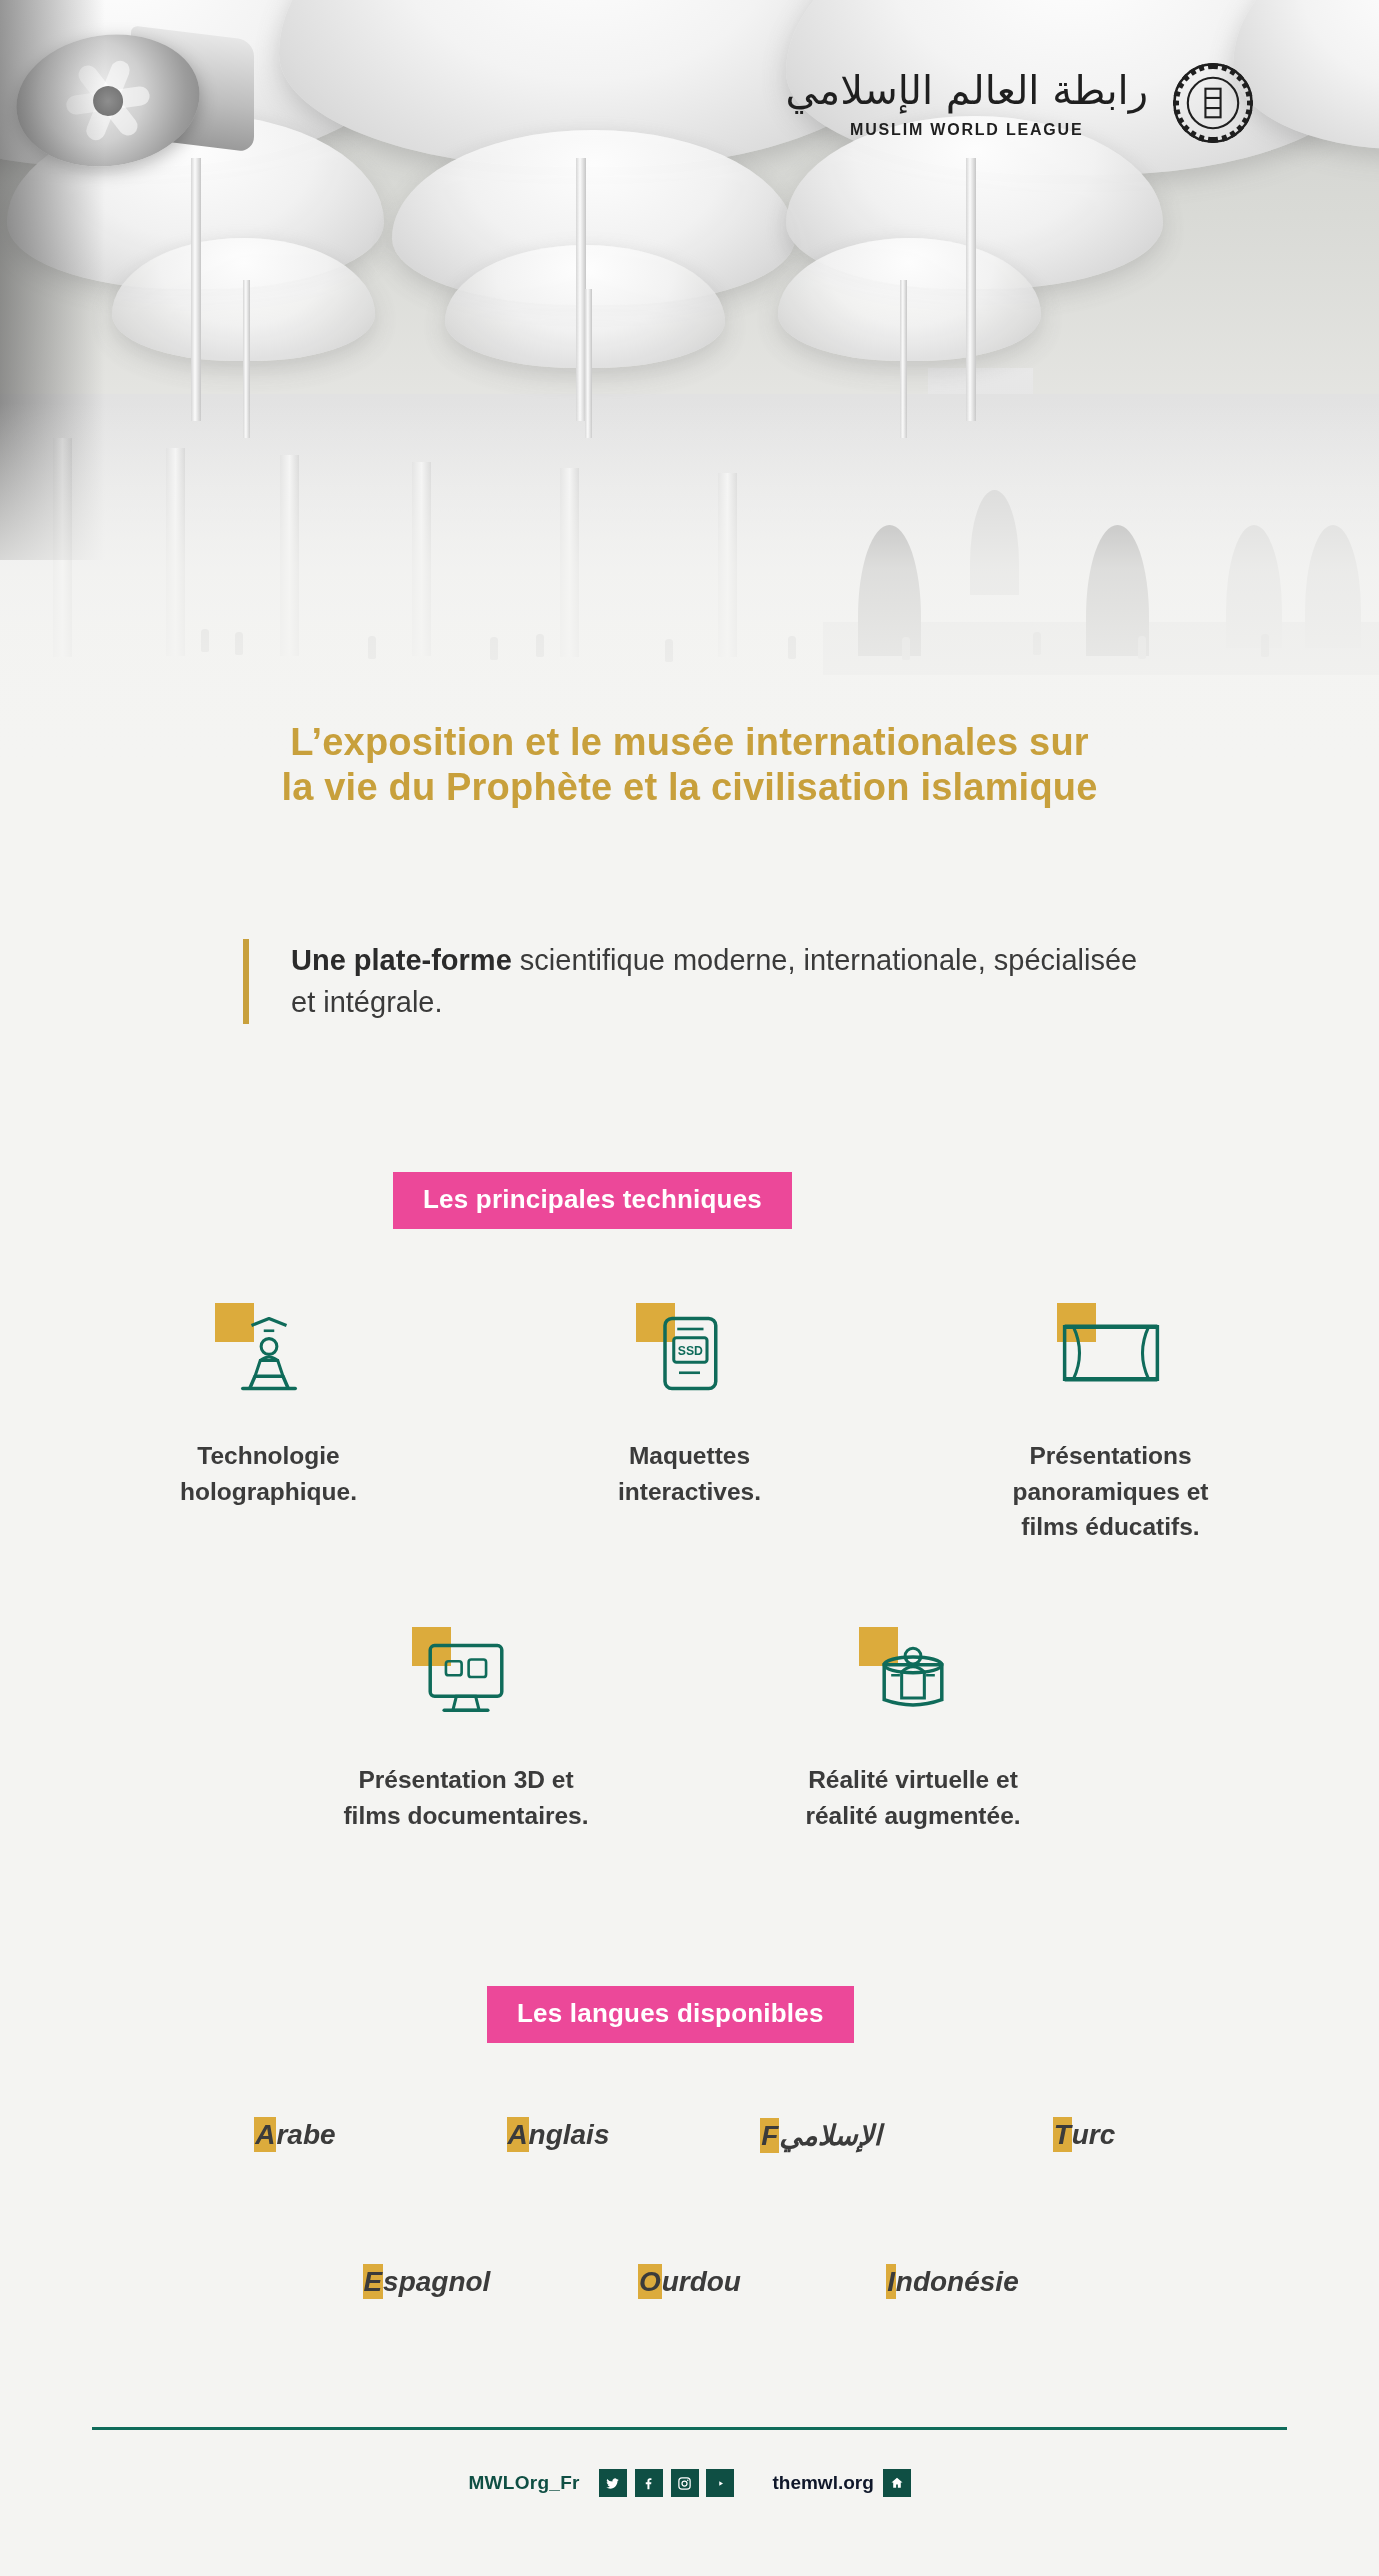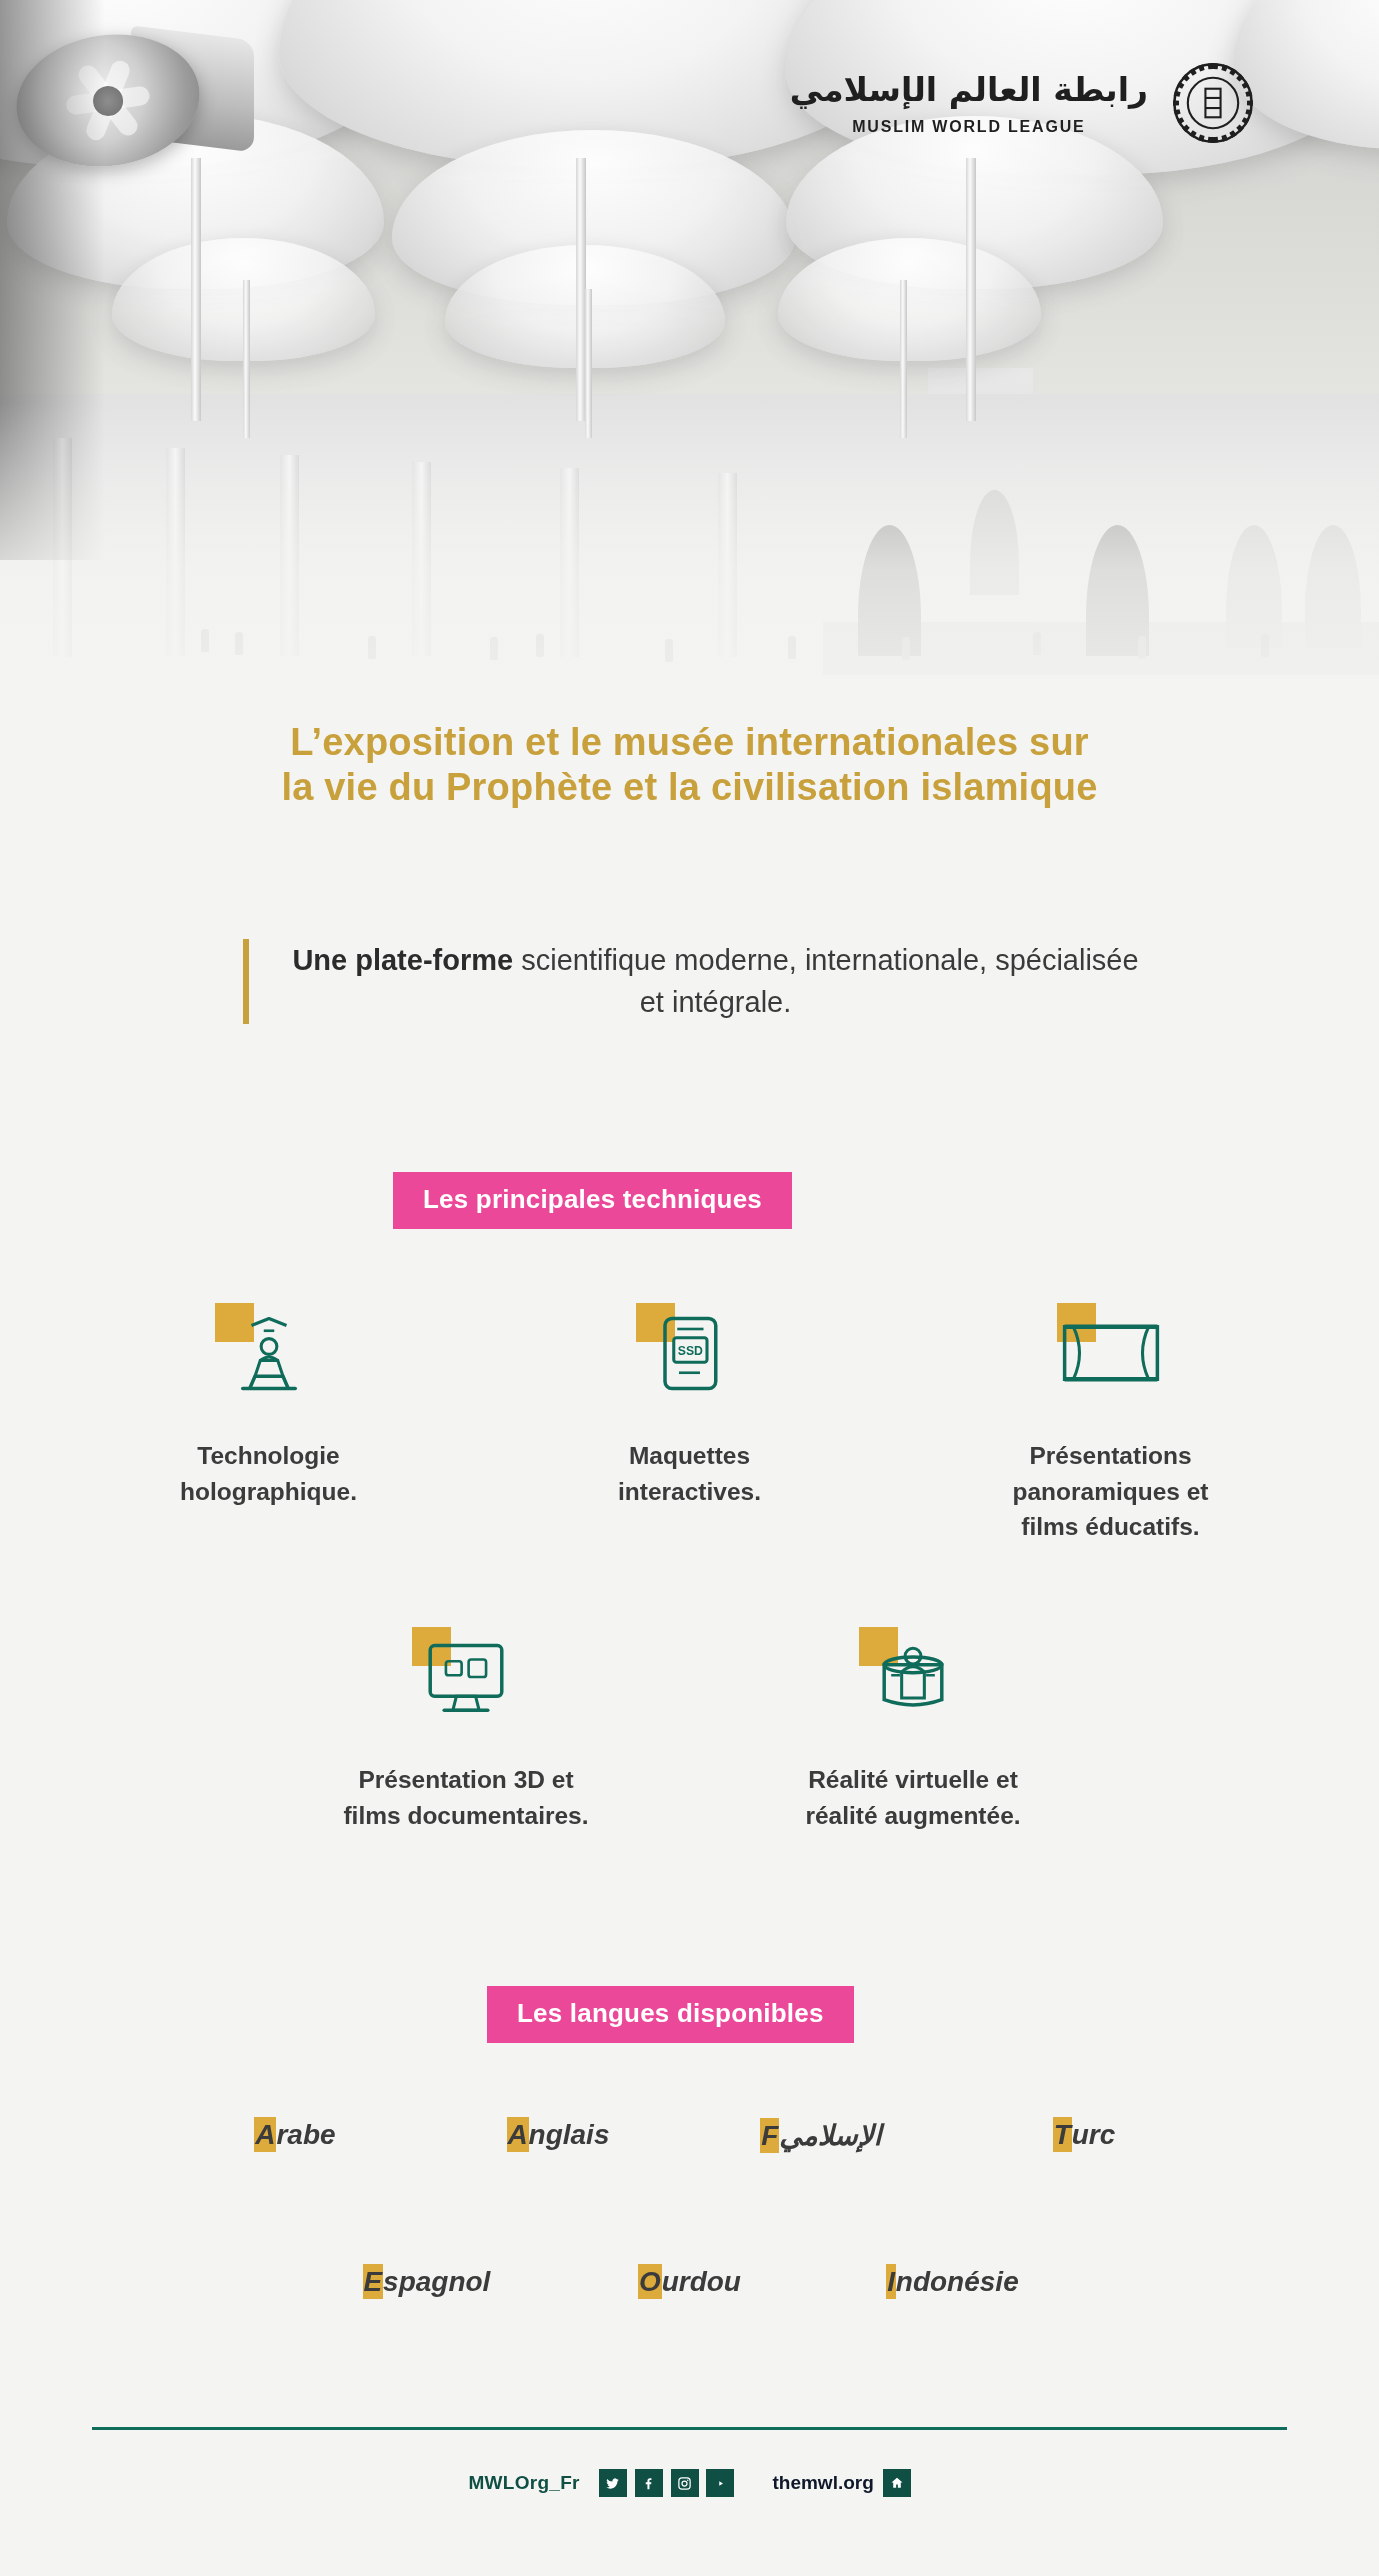--- a/index.html
+++ b/index.html
@@ -137,22 +137,22 @@
     position: absolute;
     right: 124px;
     top: 61px;
     z-index: 10;
     display: flex;
     align-items: center;
     gap: 23px;
   }
   .logo-text { text-align: center; }
   .logo-ar {
-    font-size: 33px;
-    font-weight: 700;
+    font-size: 40px;
+    font-weight: 400;
     color: #1f1f1f;
     letter-spacing: 0.9px;
     direction: rtl;
     font-family: "DejaVu Sans", sans-serif;
   }
   .logo-en {
     margin-top: 8.8px;
     font-size: 16px;
     font-weight: 700;
     letter-spacing: 1.8px;
@@ -177,23 +177,22 @@
   }
   .headline .l2 { margin-top: 0; }
 
   
   .lead {
     position: absolute;
     top: 939px;
     left: 243px;
     width: 911px;
     border-left: 6.1px solid #c8a03c;
-    padding-left: 28px;
-    z-index: 20;
-    text-align: center;
+    padding-left: 42px;
+    z-index: 20;
   }
   .lead p {
     font-size: 29px;
     color: #3a3a3a;
     line-height: 1.46;
   }
   .lead b { font-weight: 700; color: #2b2b2b; }
 
   
   .banner {

